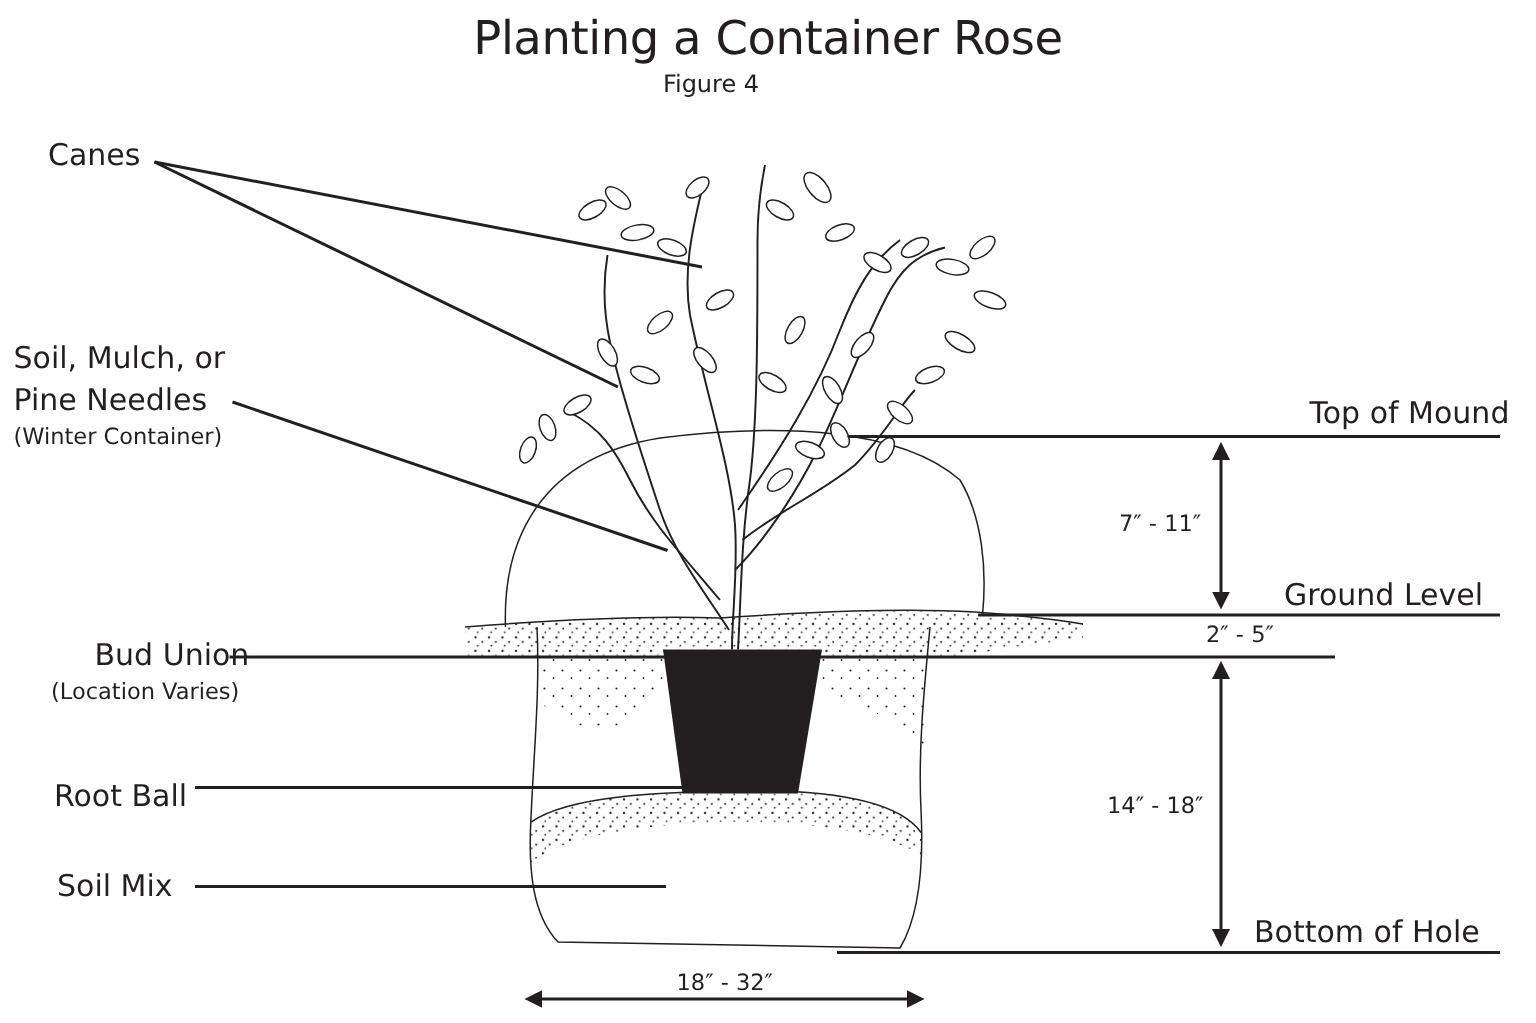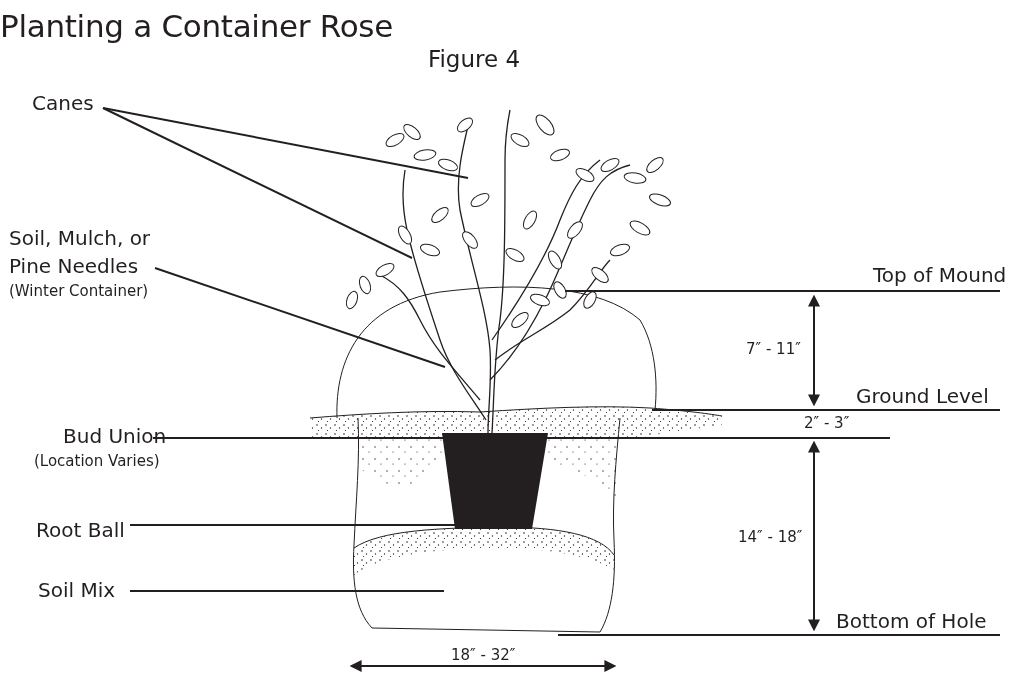--- a/index.html
+++ b/index.html
@@ -1,18 +1,18 @@
 <!DOCTYPE html>
 <html><head>
   <meta charset="utf-8">
   <style>
     html, body { margin: 0; padding: 0; background: #ffffff; }
     body { width: 1024px; height: 682px; position: relative; overflow: hidden; font-family: "DejaVu Sans", sans-serif; color: #231f20; }
-    .title { position: absolute; left: 0; width: 1024px; top: 8px; font-size: 31px; letter-spacing: -0.3px; }
-    .subtitle { position: absolute; left: 0; width: 948px; top: 46px; text-align: center; font-size: 23px; }
+    .title { position: absolute; left: 0; width: 1024px; top: 8px; text-align: center; font-size: 31px; letter-spacing: -0.3px; }
+    .subtitle { position: absolute; left: 0; width: 948px; top: 46px; text-align: center; font-size: 16px; }
     .lbl { position: absolute; font-size: 20px; white-space: nowrap; }
     .sub { position: absolute; font-size: 15px; white-space: nowrap; }
     .meas { position: absolute; font-size: 15px; white-space: nowrap; text-align: center; }
     svg.art { position: absolute; left: 0; top: 0; }
   </style>
 </head>
 <body>
 
 <div class="title">Planting a Container Rose</div>
 <div class="subtitle">Figure 4</div>
@@ -124,15 +124,15 @@
 <div class="lbl" style="left:34px; top:424px;margin-left:29px;">Bud Union</div>
 <div class="sub" style="left:34px; top:452px;">(Location Varies)</div>
 <div class="lbl" style="left:36px; top:518px;">Root Ball</div>
 <div class="lbl" style="left:38px; top:578px;">Soil Mix</div>
 
 <div class="lbl" style="left:851px; top:263px;margin-left:22px;">Top of Mound</div>
 <div class="lbl" style="left:856px; top:384px;">Ground Level</div>
 <div class="lbl" style="left:836px; top:609px;">Bottom of Hole</div>
 
 <div class="meas" style="left:746px; top:340px;">7″ - 11″</div>
-<div class="meas" style="left:804px; top:414px;">2″ - 3″</div>
+<div class="meas" style="left:804px; top:414px;">2″ - 5″</div>
 <div class="meas" style="left:738px; top:528px;">14″ - 18″</div>
 <div class="meas" style="left:451px; top:646px;">18″ - 32″</div>
 
 </body></html>

